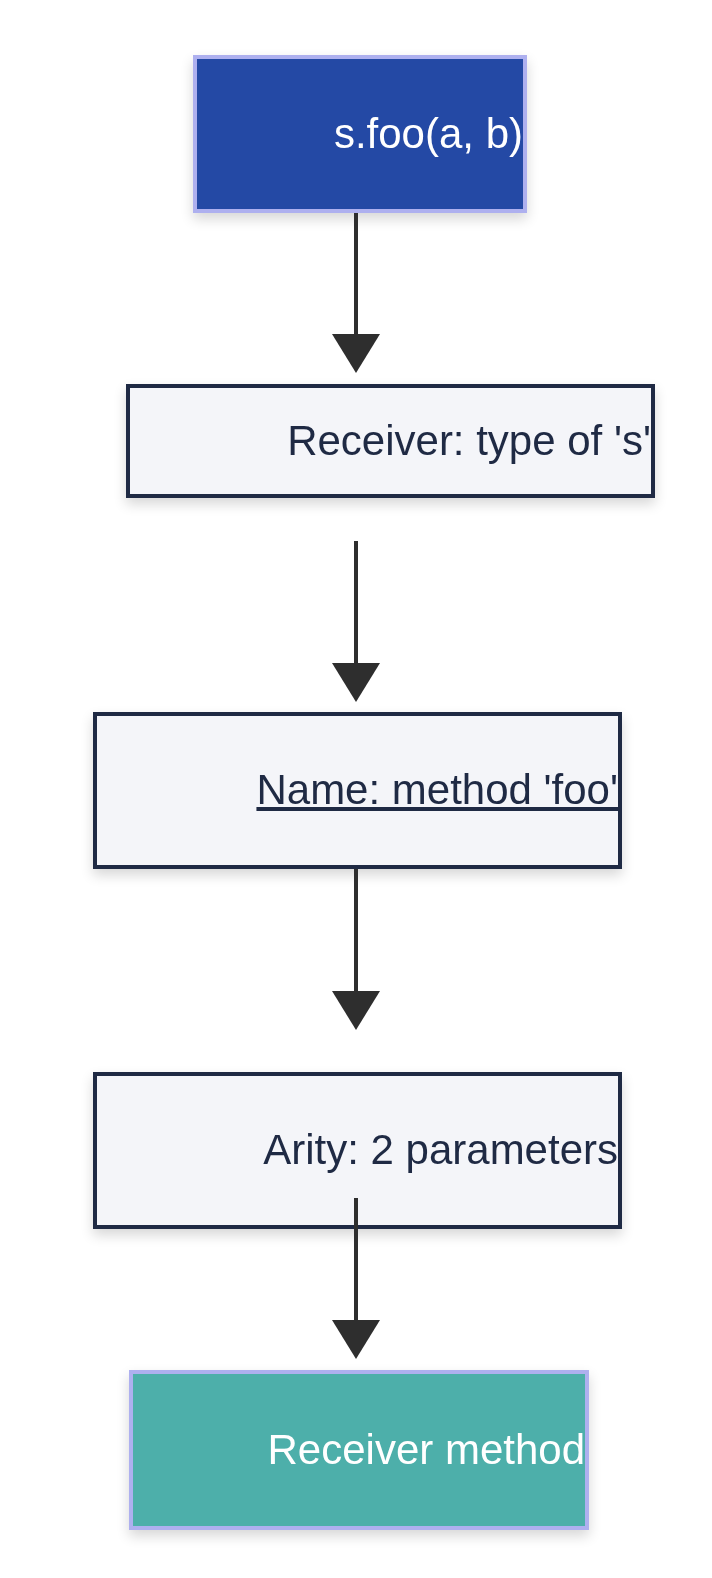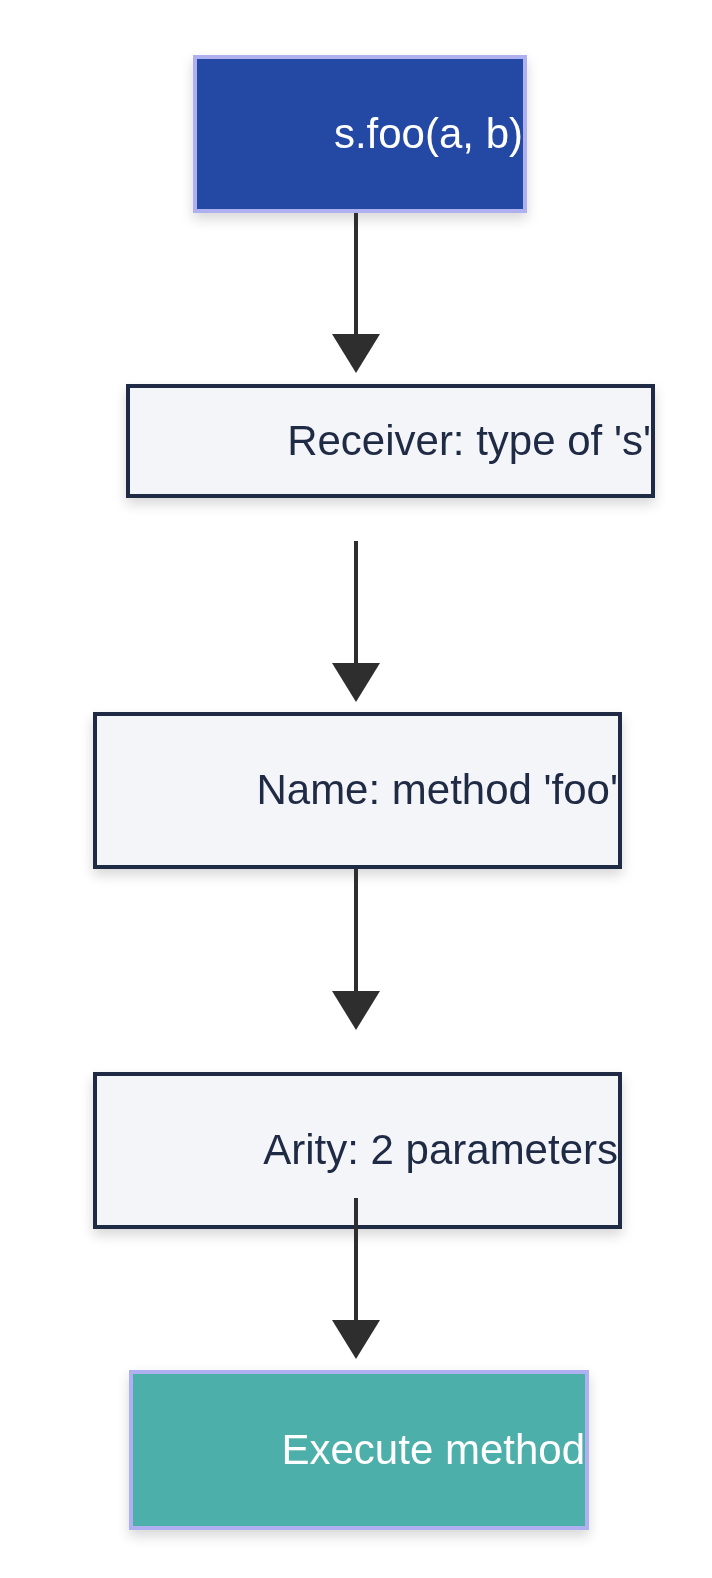--- a/index.html
+++ b/index.html
@@ -74,35 +74,35 @@
 
   <div class="node node-step" style="left:105px; top:384px; width:529px; height:114px;margin-left:21px;">
     <span>Receiver: type of 's'</span>
   </div>
 
   <div class="edge" style="left:332px; top:541px; height:161px;">
     <div class="edge-line"></div>
     <div class="edge-head"></div>
   </div>
 
-  <div class="node node-step" style="left:93px; top:712px; width:529px; height:157px;">
+  <div class="node node-step" style="left:93px; top:712px; width:529px; height:157px;text-decoration:underline;">
     <span>Name: method 'foo'</span>
   </div>
 
   <div class="edge" style="left:332px; top:869px; height:161px;">
     <div class="edge-line"></div>
     <div class="edge-head"></div>
   </div>
 
   <div class="node node-step" style="left:93px; top:1041px; width:529px; height:157px;margin-top:31px;">
     <span>Arity: 2 parameters</span>
   </div>
 
   <div class="edge" style="left:332px; top:1198px; height:161px;">
     <div class="edge-line"></div>
     <div class="edge-head"></div>
   </div>
 
   <div class="node node-end" style="left:129px; top:1370px; width:460px; height:160px;">
-    <span>Execute method</span>
+    <span>Receiver method</span>
   </div>
 
 </div>
 
 </body></html>

